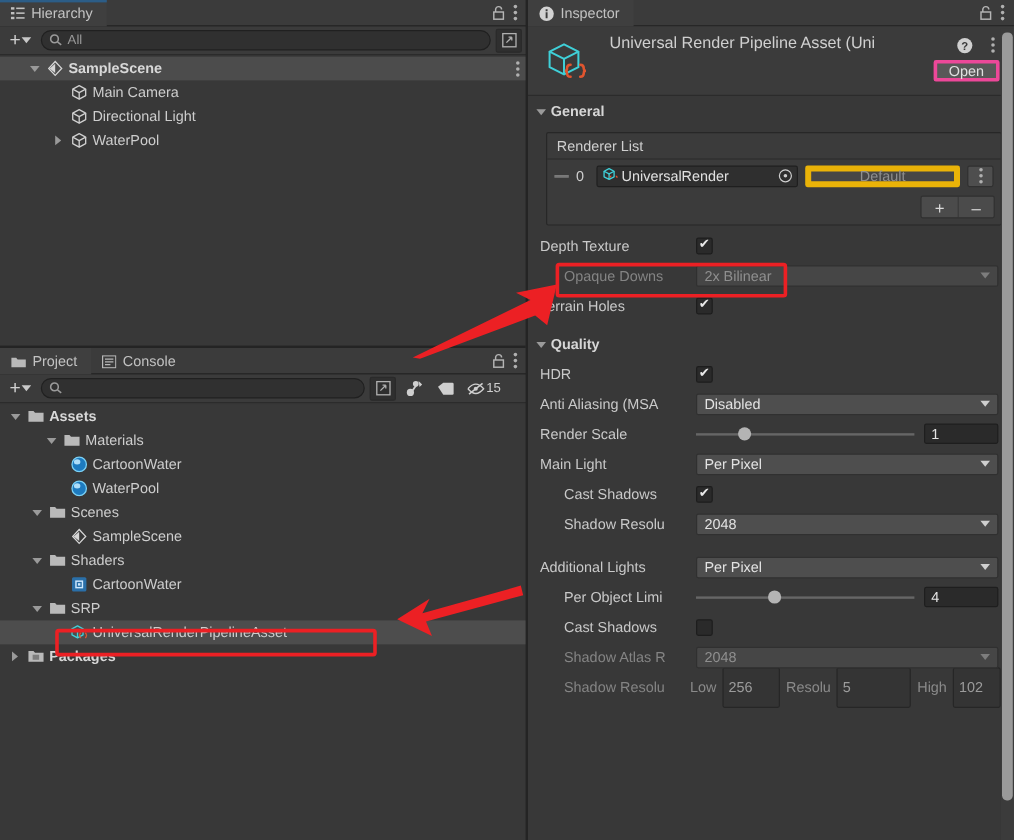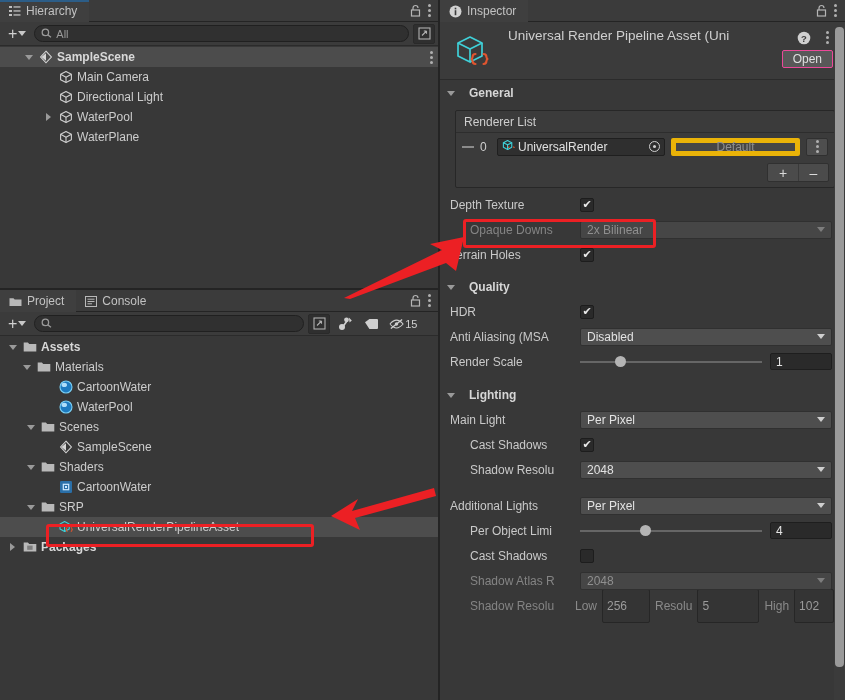--- a/index.html
+++ b/index.html
@@ -78,25 +78,25 @@
   .insp-head {
     position:relative; height:58px; background:#3b3b3b;
     border-bottom:1px solid #2b2b2b;
   }
   .insp-title {
     position:absolute; left:68px; top:6px; right:56px;
     font-size:13.5px; color:#cfcfcf; white-space:nowrap; overflow:hidden;
   }
   .openbtn {
     position:absolute; right:12px; top:28px; height:18px; padding:0 10px;
-    background:#585858; border:1px solid #ec4899; border-radius:2px;
+    background:#585858; border:3px solid #ec4899; border-radius:2px;
     color:#e0e0e0; font-size:12px; display:flex; align-items:center;
   }
   .secthead {
-    height:24px; display:flex; align-items:center; gap:14px;
+    height:24px; display:flex; align-items:center; gap:4px;
     padding-left:7px; font-size:12px; font-weight:bold; color:#d6d6d6;
   }
   .rowline { display:flex; align-items:center; height:25px; padding-left:10px; }
   .rlabel { font-size:12px; color:#c9c9c9; width:130px; flex:0 0 130px;
             overflow:hidden; white-space:nowrap; }
   .rlabel.ind { padding-left:20px; }
   .rlabel.dim { color:#848484; }
   .cbox {
     width:14px; height:14px; background:#2a2a2a; border:1px solid #1d1d1d;
     border-radius:2px; display:flex; align-items:center; justify-content:center;
@@ -281,31 +281,20 @@
             </span>
             <span class="ico"><svg width="14" height="14" viewBox="0 0 14 14">
                 <g fill="none" stroke="#cfcfcf" stroke-width="1.1" stroke-linejoin="round">
                   <path d="M1.6 4.3 L7 1.4 L12.4 4.3 L7 7.2 Z"></path>
                   <path d="M1.6 4.3 V9.7 L7 12.6 V7.2"></path>
                   <path d="M12.4 4.3 V9.7 L7 12.6"></path>
                 </g>
               </svg></span>
             <span class="tlabelx">WaterPool</span>
           </div>
-          <div class="trow" style="padding-left: 42px;">
-            <span class="tw"></span>
-            <span class="ico"><svg width="14" height="14" viewBox="0 0 14 14">
-                <g fill="none" stroke="#cfcfcf" stroke-width="1.1" stroke-linejoin="round">
-                  <path d="M1.6 4.3 L7 1.4 L12.4 4.3 L7 7.2 Z"></path>
-                  <path d="M1.6 4.3 V9.7 L7 12.6 V7.2"></path>
-                  <path d="M12.4 4.3 V9.7 L7 12.6"></path>
-                </g>
-              </svg></span>
-            <span class="tlabelx">WaterPlane</span>
-          </div>
         </div>
     </div>
   </div>
 
   <div class="panel" style="left:0;top:290px;width:439px;height:410px;">
 
     <div class="tabbar">
       <div class="tab active">
         <span class="ico">
           <svg width="13" height="11" viewBox="0 0 13 11">
@@ -387,21 +376,21 @@
       <div id="proj-rows">
           <div class="trow" style="padding-left: 6px;">
             <span class="tw">
               <span class="arr-d"></span>
             </span>
             <span class="ico"><svg width="14" height="14" viewBox="0 0 14 14">
                 <path d="M0.7 2.6 h4.2 l1.3 1.4 h7.1 v7.4 h-12.6 z" fill="#b9b9b9"></path>
               </svg></span>
             <span class="tlabelx b">Assets</span>
           </div>
-          <div class="trow" style="padding-left: 20px;">
+          <div class="trow" style="padding-left: 36px;">
             <span class="tw">
               <span class="arr-d"></span>
             </span>
             <span class="ico"><svg width="14" height="14" viewBox="0 0 14 14">
                 <path d="M0.7 2.6 h4.2 l1.3 1.4 h7.1 v7.4 h-12.6 z" fill="#b9b9b9"></path>
               </svg></span>
             <span class="tlabelx">Materials</span>
           </div>
           <div class="trow" style="padding-left: 42px;">
             <span class="tw"></span>
@@ -637,24 +626,20 @@
             <span class="rlabel">Render Scale</span>
             <div class="sliderwrap">
               <div class="track">
                 <div class="knob" style="left: 19%;"></div>
               </div>
               <div class="numfield">1</div>
             </div>
           </div>
         </div>
 
-      <div class="secthead" style="margin-top:9px;">
-        <span class="arr-d"></span>
-        <span>Lighting</span>
-      </div>
       <div id="lighting-fields">
           <div class="rowline">
             <span class="rlabel">Main Light</span>
             <div class="dd">
               <span>Per Pixel</span>
               <span class="ddarr"></span>
             </div>
           </div>
           <div class="rowline">
             <span class="rlabel ind">Cast Shadows</span>

